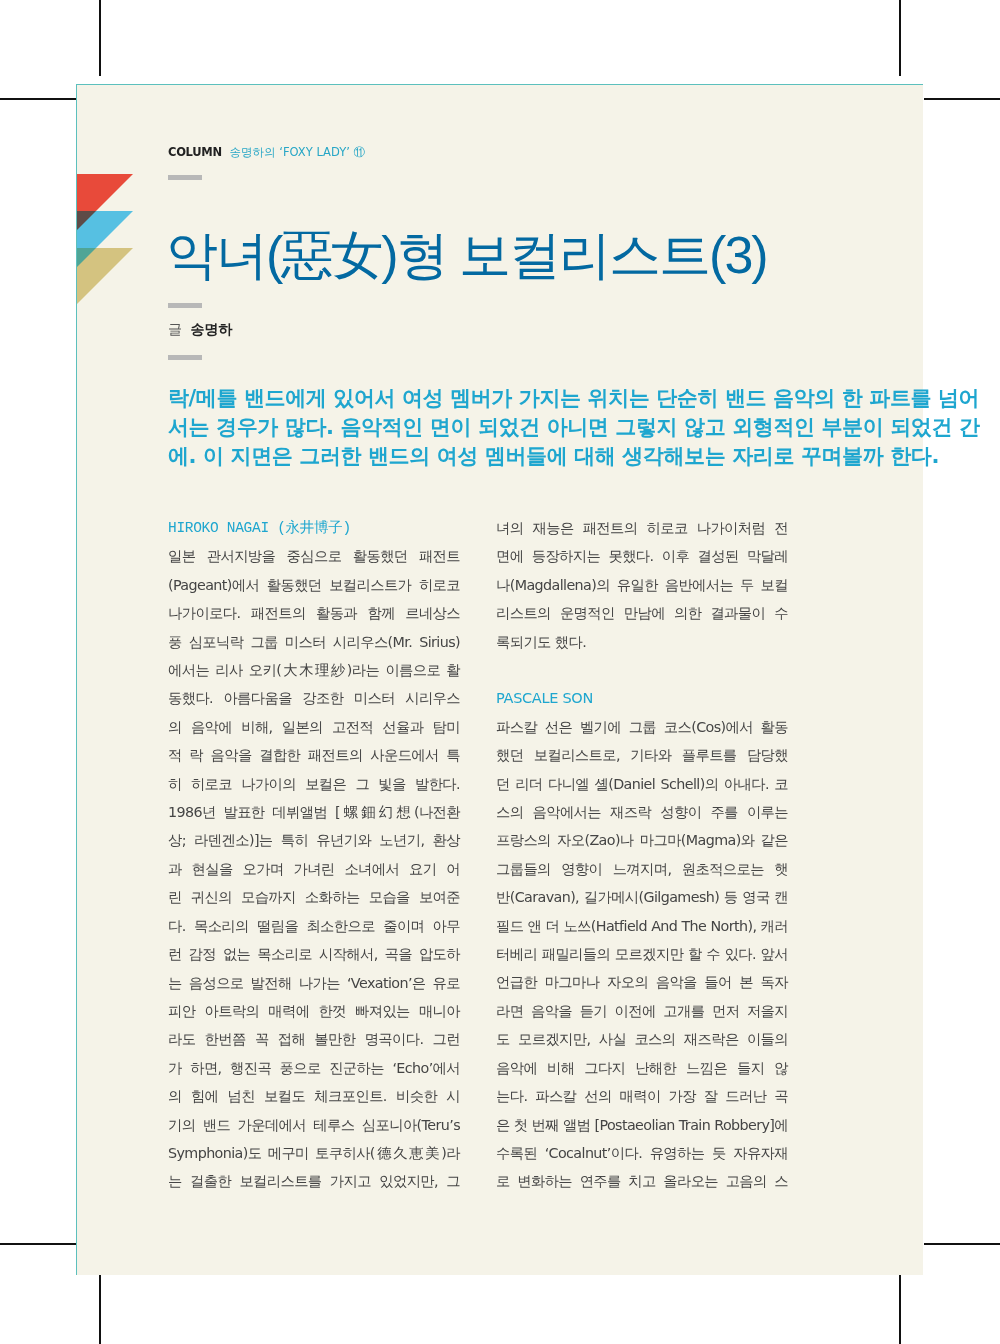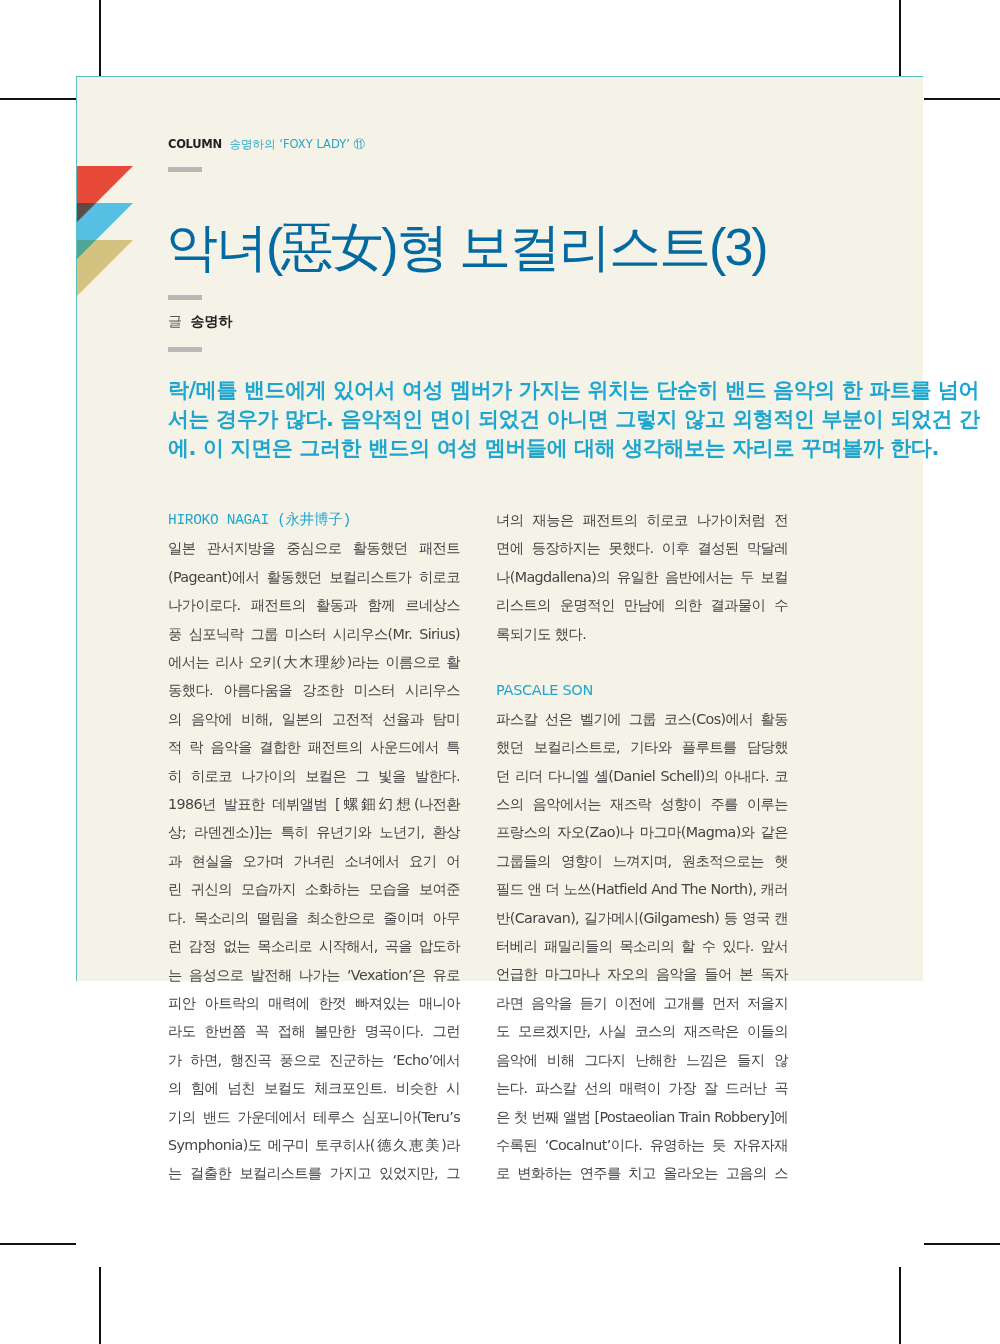--- a/index.html
+++ b/index.html
@@ -1,19 +1,19 @@
 <!DOCTYPE html>
 <html><head>
 <meta charset="utf-8">
 <style>
   html, body { margin:0; padding:0; }
   body { width:1000px; height:1344px; position:relative; background:#ffffff; overflow:hidden;
          font-family:"DejaVu Sans", sans-serif; }
   .crop { position:absolute; background:#111; }
-  .page { position:absolute; left:76px; top:76px; width:847px; height:905px; background:#f5f3e8;
+  .page { position:absolute; left:76px; top:84px; width:847px; height:1191px; background:#f5f3e8;
           border-left:1px solid #5cc0bd; border-top:1px solid #5cc0bd; box-sizing:border-box;padding-left:9px; }
   .tri { position:absolute; left:0; width:56px; height:56px; }
   .tri svg { display:block; }
   .kicker { position:absolute; left:91px; top:60px; font-size:12px; white-space:nowrap; }
   .kicker .col { font-family:"DejaVu Sans", sans-serif; font-weight:bold; color:#222; letter-spacing:-0.3px; font-size:11.5px; }
   .kicker .series { color:#27a6c6; margin-left:4px; font-size:11.5px; }
   .rule { position:absolute; left:91px; width:34px; height:5px; background:#b8b8b8; }
   .title { position:absolute; left:89px; top:144px; font-size:52px; color:#0369a1; letter-spacing:-2px;
            white-space:nowrap; font-family:"Liberation Sans", sans-serif; line-height:1; }
   .byline { position:absolute; left:91px; top:236px; font-size:14px; color:#222; }
@@ -128,23 +128,23 @@
     <div>리스트의 운명적인 만남에 의한 결과물이 수</div>
     <div class="last">록되기도 했다.</div>
     <div class="gap"></div>
     <div class="sub last">PASCALE SON</div>
     <div>파스칼 선은 벨기에 그룹 코스(Cos)에서 활동</div>
     <div>했던 보컬리스트로, 기타와 플루트를 담당했</div>
     <div>던 리더 다니엘 셸(Daniel Schell)의 아내다. 코</div>
     <div>스의 음악에서는 재즈락 성향이 주를 이루는</div>
     <div>프랑스의 자오(Zao)나 마그마(Magma)와 같은</div>
     <div>그룹들의 영향이 느껴지며, 원초적으로는 햇</div>
+    <div>반(Caravan), 길가메시(Gilgamesh) 등 영국 캔</div>
     <div>필드 앤 더 노쓰(Hatfield And The North), 캐러</div>
-    <div>반(Caravan), 길가메시(Gilgamesh) 등 영국 캔</div>
-    <div>터베리 패밀리들의 목소리의 할 수 있다. 앞서</div>
+    <div>터베리 패밀리들의 모르겠지만 할 수 있다. 앞서</div>
     <div>언급한 마그마나 자오의 음악을 들어 본 독자</div>
     <div>라면 음악을 듣기 이전에 고개를 먼저 저을지</div>
     <div>도 모르겠지만, 사실 코스의 재즈락은 이들의</div>
     <div>음악에 비해 그다지 난해한 느낌은 들지 않</div>
     <div>는다. 파스칼 선의 매력이 가장 잘 드러난 곡</div>
     <div>은 첫 번째 앨범 [Postaeolian Train Robbery]에</div>
     <div>수록된 ‘Cocalnut’이다. 유영하는 듯 자유자재</div>
     <div>로 변화하는 연주를 치고 올라오는 고음의 스</div>
   </div>
 

